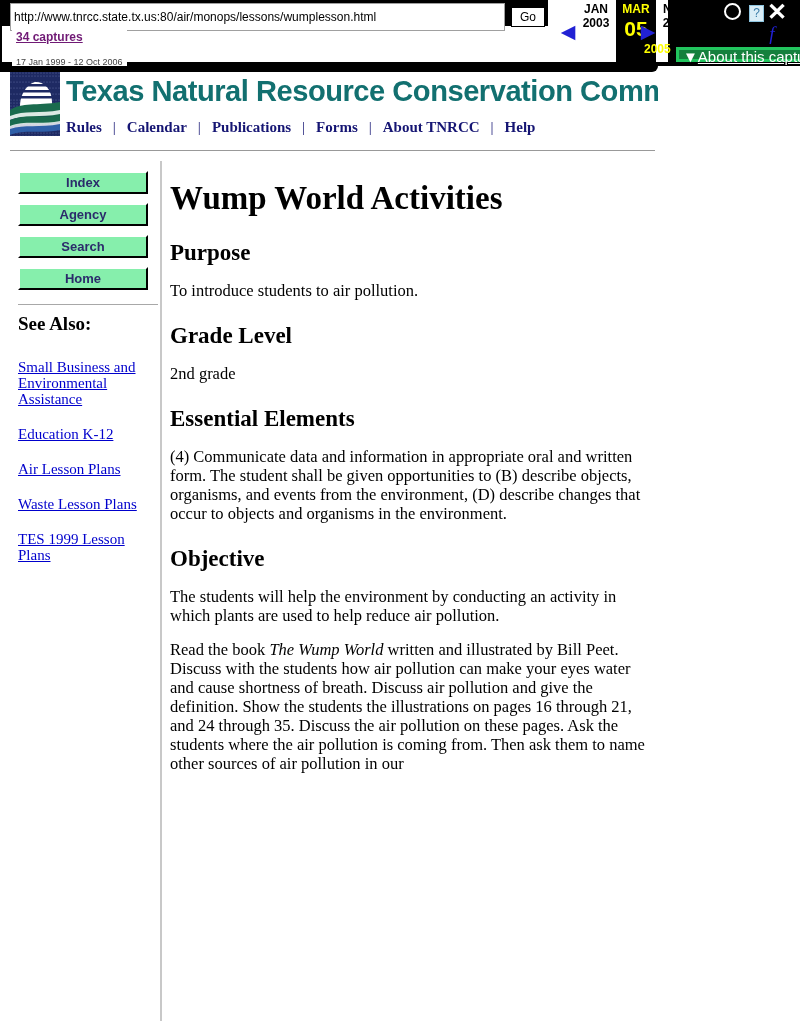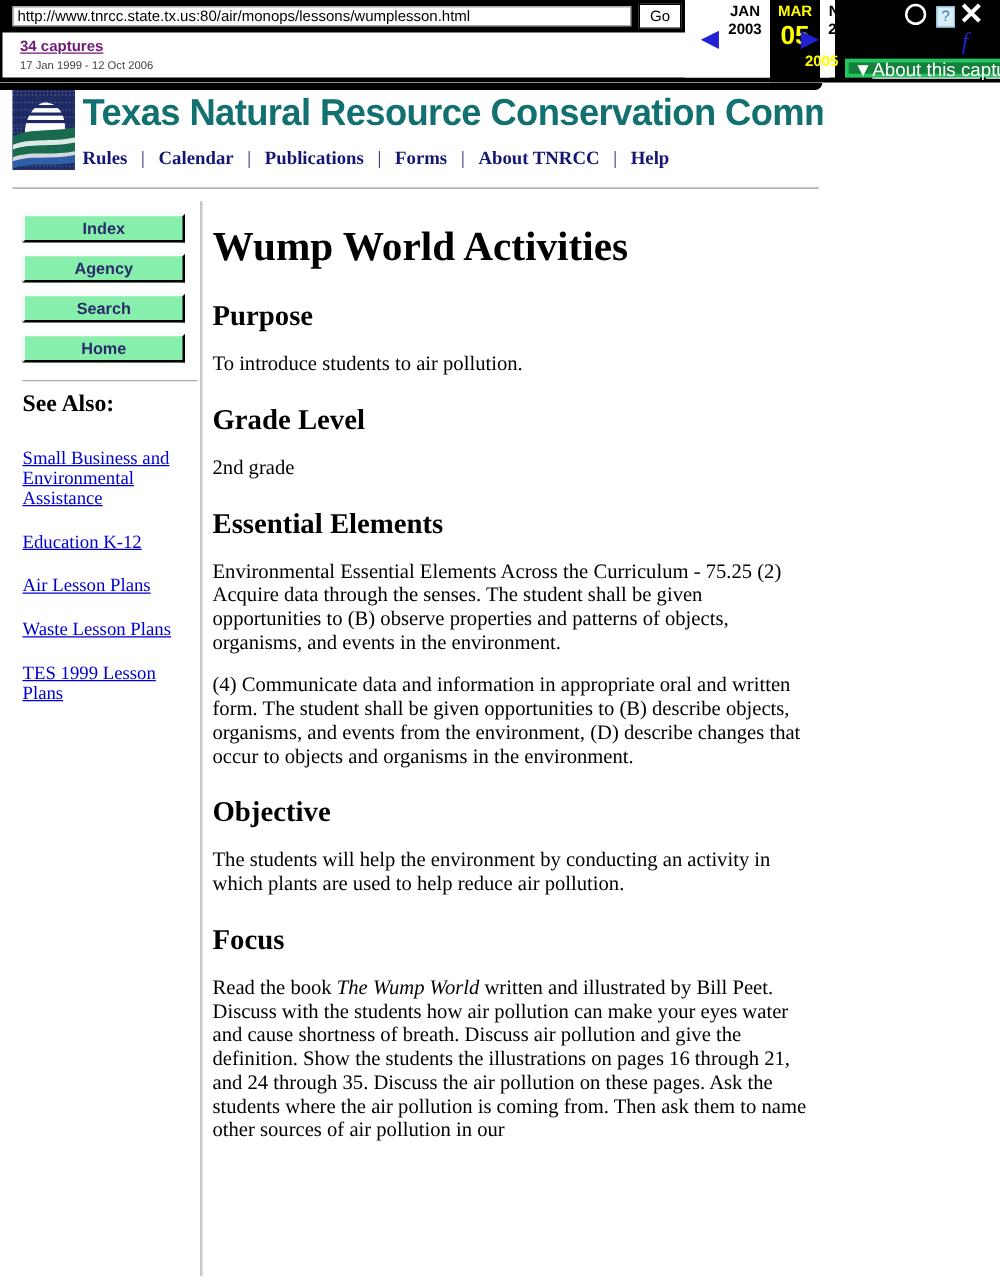--- a/index.html
+++ b/index.html
@@ -20,21 +20,21 @@
     overflow: hidden;
   }
   #wm-url-row {
     position: absolute;
     left: 10px; top: 3px;
     display: flex;
     align-items: center;
   }
   #wm-url-input {
     width: 495px;
-    height: 16px;
+    height: 28px;
     font-family: "Liberation Sans", sans-serif;
     font-size: 12px;
     line-height: 16px;
     padding: 1px 3px;
     border: 1px solid #a0a0a0;
     background: #ffffff;
     color: #000000;
     outline: none;
   }
   #wm-go-btn {
@@ -64,21 +64,21 @@
     text-decoration: underline;
     display: block;
     line-height: 14px;
     cursor: pointer;
   }
   #wm-daterange {
     font-family: "Liberation Sans", sans-serif;
     font-size: 9px;
     color: #444444;
     line-height: 12px;
-    margin-top: 2px;
+    margin-top: 12px;
   }
   
   #wm-white-band {
     position: absolute;
     left: 2px; top: 26px;
     width: 662px; height: 36px;
     background: #ffffff;
   }
 
   
@@ -451,22 +451,20 @@
   <div id="main">
     <h1>Wump World Activities</h1>
 
     <h2>Purpose</h2>
     <p>To introduce students to air pollution.</p>
 
     <h2>Grade Level</h2>
     <p>2nd grade</p>
 
     <h2>Essential Elements</h2>
-    <p>Environmental Essential Elements Across the Curriculum - 75.25 (2) Acquire data through the senses. The student shall be given opportunities to (B) observe properties and patterns of objects, organisms, and events in the environment.</p>
     <p>(4) Communicate data and information in appropriate oral and written form. The student shall be given opportunities to (B) describe objects, organisms, and events from the environment, (D) describe changes that occur to objects and organisms in the environment.</p>
 
     <h2>Objective</h2>
     <p>The students will help the environment by conducting an activity in which plants are used to help reduce air pollution.</p>
 
-    <h2>Focus</h2>
     <p><span>Read the book </span><em>The Wump World</em><span> written and illustrated by Bill Peet. Discuss with the students how air pollution can make your eyes water and cause shortness of breath. Discuss air pollution and give the definition. Show the students the illustrations on pages 16 through 21, and 24 through 35. Discuss the air pollution on these pages. Ask the students where the air pollution is coming from. Then ask them to name other sources of air pollution in our</span></p>
   </div>
 </div>
 
 </body></html>

